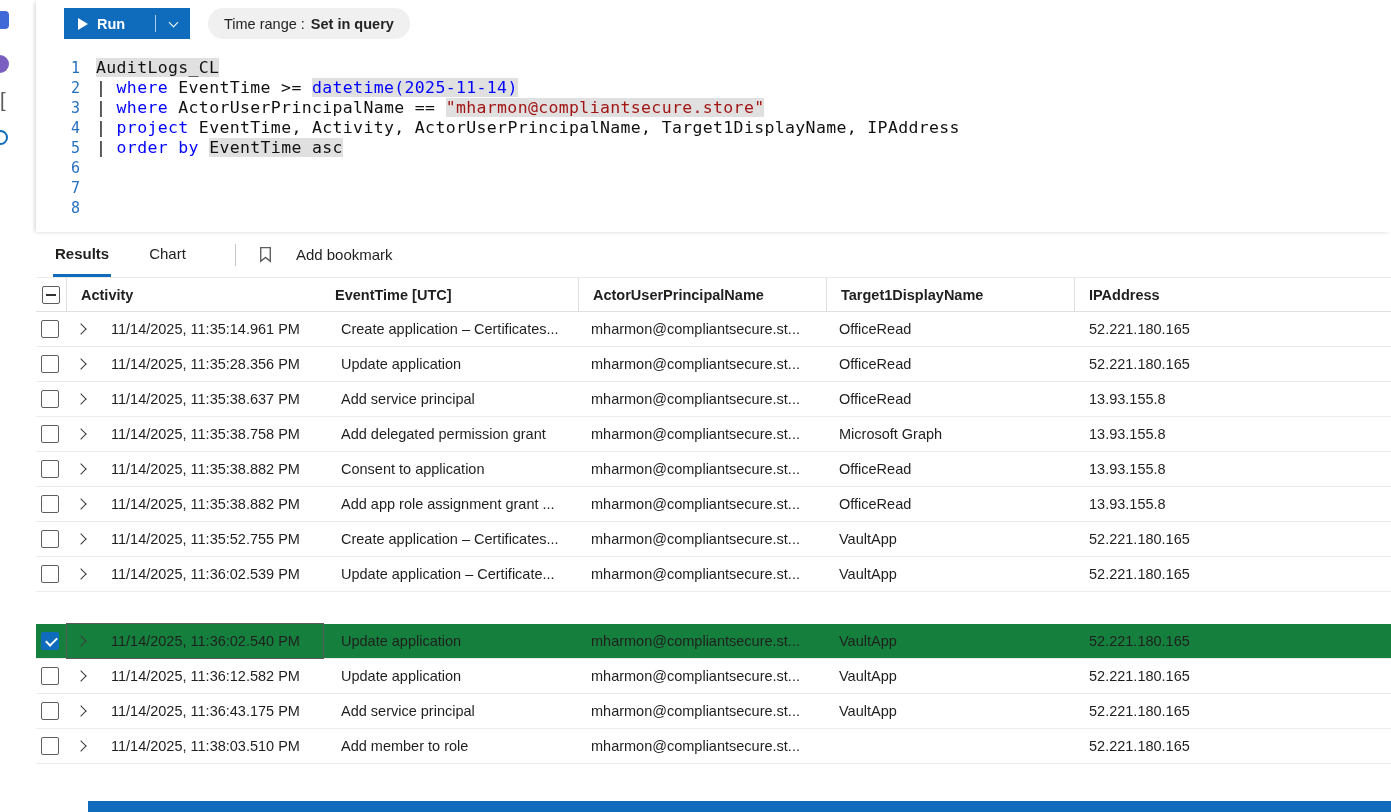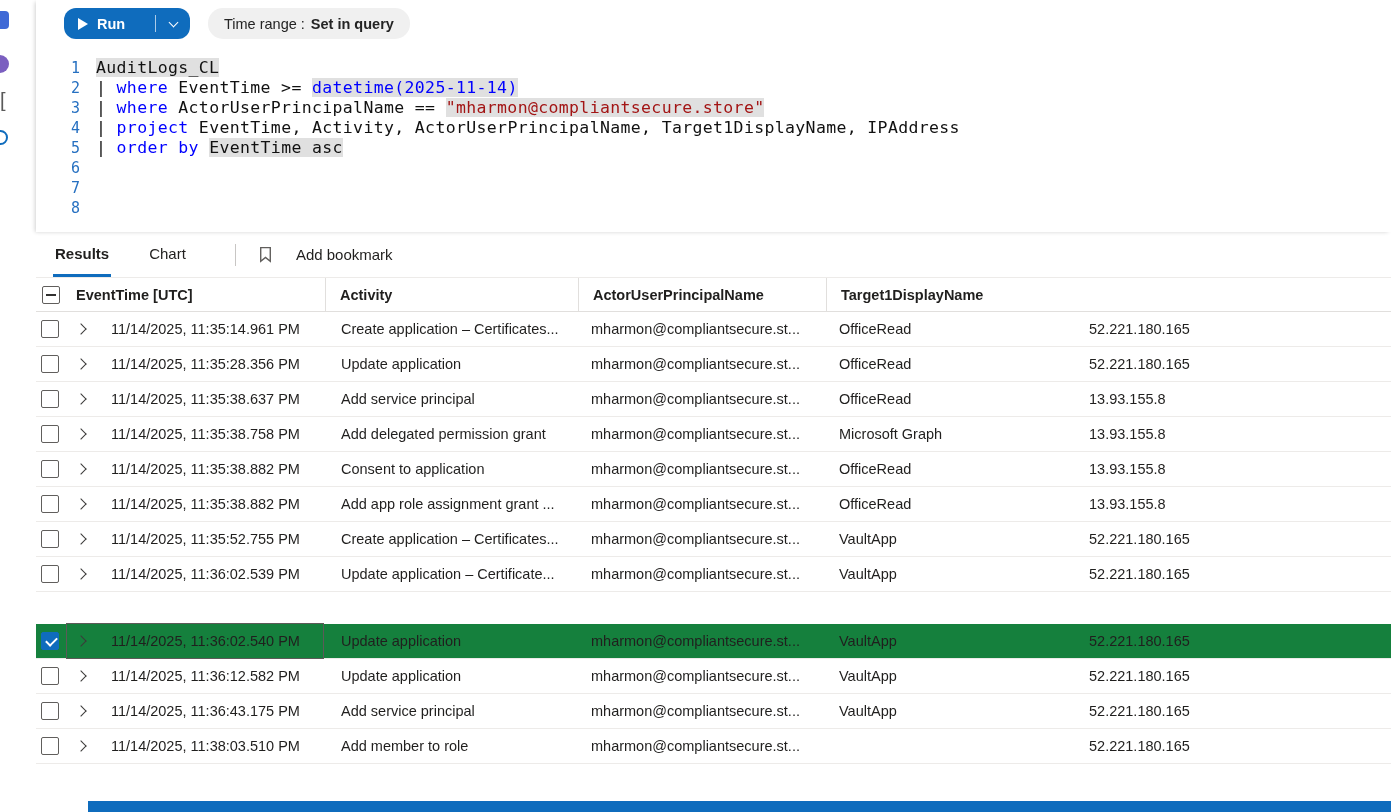--- a/index.html
+++ b/index.html
@@ -13,21 +13,21 @@
   .ric.i1 { top:11px; background:#3f69d6; border-radius:4px; }
   .ric.i2 { top:55px; background:#7b5fc0; border-radius:50%; }
   .ric.i3 { top:90px; left:0; width:auto; height:auto; color:#5a5a5a; font-size:20px; line-height:20px; background:none; }
   .ric.i4 { top:130px; width:15px; height:15px; border:2.5px solid #0f6cbd; border-radius:50%; background:#fff; left:-7px; }
 
   
   .qcard { position:absolute; left:36px; top:0; right:0; height:232px; background:#fff;
            box-shadow:-2px 1px 4px -1px rgba(0,0,0,.18); }
   .toolbar { position:relative; height:48px; }
   .run-split { position:absolute; left:28px; top:8px; height:31px; width:126px; background:#0f6cbd;
-               border-radius:12px; display:flex; align-items:center; color:#fff; font-size:14.5px; cursor:pointer; }
+               border-radius:0; display:flex; align-items:center; color:#fff; font-size:14.5px; cursor:pointer; }
   .run-main { display:flex; align-items:center; gap:9px; padding:0 12px 0 14px; flex:1; }
   .play { width:0; height:0; border-left:10px solid #fff; border-top:6px solid transparent; border-bottom:6px solid transparent; }
   .run-label { font-weight:600; }
   .run-sep { width:1px; height:17px; background:rgba(255,255,255,.65); }
   .run-dd { width:34px; display:flex; align-items:center; justify-content:center; align-self:stretch; }
   .chv-down-w { width:7px; height:7px; border-right:1.6px solid #fff; border-bottom:1.6px solid #fff; transform:rotate(45deg); margin-top:-3px; }
   .pill { position:absolute; top:8px; height:31px; background:#f0f0f0; border-radius:15px; display:flex;
           align-items:center; padding:0 16px; font-size:14.5px; color:#242424; gap:6px; cursor:pointer; white-space:nowrap; }
   .pill b { font-weight:700; }
   .pill.time { left:172px; }
@@ -141,24 +141,25 @@
         <path d="M3.5 1.5 h9 v13 l-4.5 -3.7 -4.5 3.7 z" fill="none" stroke="#605e5c" stroke-width="1.3"></path>
       </svg>
       <span>Add bookmark</span>
     </div>
   </div>
 
   <div class="thead">
     <div class="th-cb">
       <span class="cb ind"></span>
     </div>
+    <div class="th sep">Activity</div>
     <div class="th first">EventTime [UTC]</div>
-    <div class="th sep">Activity</div>
     <div class="th sep">ActorUserPrincipalName</div>
     <div class="th sep">Target1DisplayName</div>
+    <div class="th sep">IPAddress</div>
   </div>
 
   <div class="rows" id="rows">
       <div class="trow">
         <div class="ccb">
           <span class="cb"></span>
         </div>
         <div class="cchv">
           <span class="chv"></span>
         </div>

